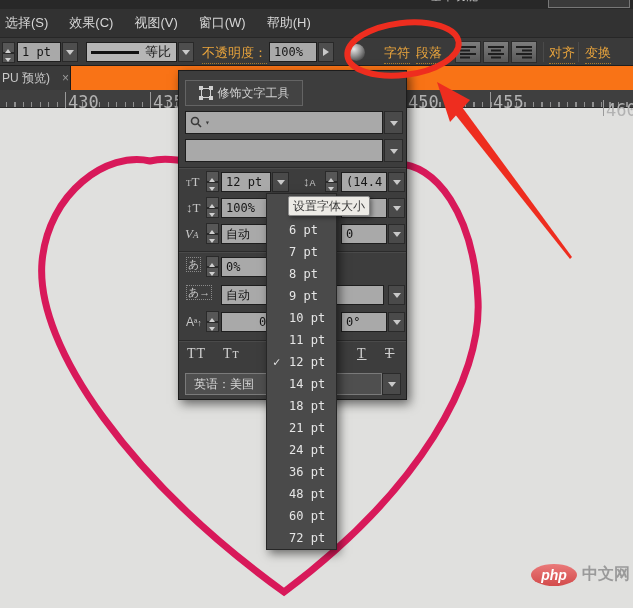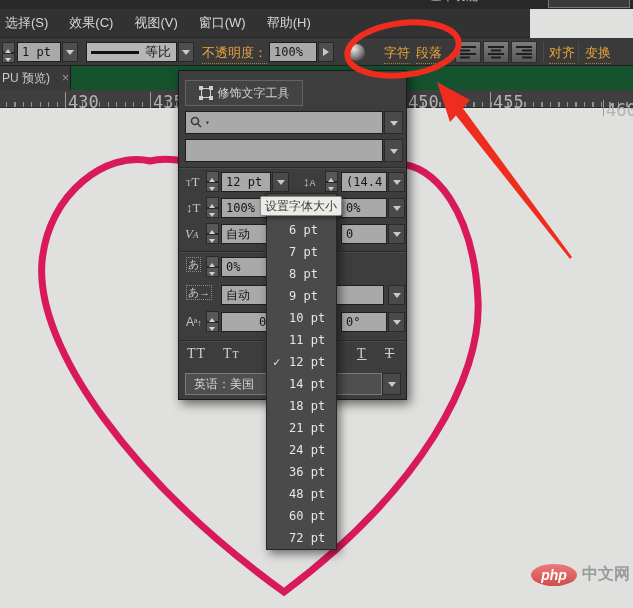--- a/index.html
+++ b/index.html
@@ -8,21 +8,21 @@
   .abs{position:absolute;box-sizing:border-box;}
 
   
   #top-strip{left:0;top:0;width:633px;height:9px;background:#282828;overflow:hidden;z-index:4;}
   #workspace-partial{position:absolute;left:430px;top:-12px;color:#c0c0c0;font-size:12px;}
   #workspace-caret{position:absolute;left:505px;top:-9px;color:#aaa;font-size:9px;}
   #search-partial{position:absolute;left:548px;top:-12px;width:80px;height:18px;
                   background:#3a3a3a;border:1px solid #777;}
 
   
-  #menubar{left:0;top:9px;width:530px;height:29px;background:#323232;display:flex;align-items:center;
+  #menubar{left:0;top:9px;width:633px;height:29px;background:#323232;display:flex;align-items:center;
            gap:21px;padding-left:5px;z-index:4;border-bottom:1px solid #272727;}
   .menu-item{color:#d6d6d6;font-size:13px;white-space:nowrap;cursor:default;}
 
   
   #controlbar{left:0;top:38px;width:633px;height:28px;background:#3a3a3a;z-index:4;
               border-bottom:1px solid #1f1f1f;}
   .field{background:#a9a9a9;border:1px solid #1e1e1e;color:#151515;
          font-family:"DejaVu Sans Mono",monospace;font-size:12px;display:flex;align-items:center;
          padding:0 4px;height:20px;box-sizing:border-box;overflow:hidden;white-space:nowrap;}
   .dd-btn{width:16px;height:20px;background:#4e4e4e;border:1px solid #292929;box-sizing:border-box;
@@ -34,21 +34,21 @@
   .spin.up::after{content:'';position:absolute;left:2px;top:3px;border:3px solid transparent;border-bottom:4px solid #d0d0d0;}
   .spin.down::after{content:'';position:absolute;left:2px;top:4px;border:3px solid transparent;border-top:4px solid #d0d0d0;}
   .orange-link{color:#e9a43c;font-size:13px;border-bottom:1px dotted #a87b2c;padding-bottom:1px;white-space:nowrap;cursor:pointer;}
   .vdiv{width:1px;height:20px;background:#2c2c2c;border-right:1px solid #4a4a4a;}
   .align-btn{width:26px;height:22px;background:linear-gradient(#7d7d7d,#585858);
              border:1px solid #2c2c2c;display:flex;align-items:center;justify-content:center;}
   #sphere-icon{width:17px;height:17px;border-radius:50%;
                background:radial-gradient(circle at 35% 30%,#e8e8e8,#9a9a9a 40%,#3c3c3c 85%);}
 
   
-  #tabbar{left:0;top:66px;width:633px;height:24px;background:#14532d;z-index:4;}
+  #tabbar{left:0;top:66px;width:633px;height:24px;background:#f97316;z-index:4;}
   #doc-tab{position:absolute;left:0;top:0;width:71px;height:24px;background:#3a3a3a;
            border-right:1px solid #191919;display:flex;align-items:center;padding-left:2px;box-sizing:border-box;}
   #doc-tab-label{color:#c9c9c9;font-size:12px;}
   #tab-close{color:#9a9a9a;font-size:12px;margin-left:12px;cursor:pointer;}
   #panel-flyout-icon{position:absolute;left:388px;top:4px;width:15px;height:12px;z-index:6;}
   #panel-flyout-icon i{display:block;height:2px;background:#b5b5b5;margin:2px 0 0 2px;width:11px;}
   #panel-flyout-icon i:first-child{width:7px;margin-left:6px;}
 
   
   #ruler{left:0;top:90px;width:633px;height:18px;background:#3f3f3f;border-bottom:1px solid #2a2a2a;z-index:4;
@@ -82,21 +82,21 @@
   #language-dd{left:203px;top:302px;height:22px;}
 
   
   #size-menu{left:266px;top:193px;width:71px;height:357px;background:#4a4a4a;border:1px solid #272727;
              box-shadow:3px 4px 9px rgba(0,0,0,.5);z-index:7;padding-top:25px;}
   .size-item{position:relative;height:22px;line-height:22px;color:#e6e6e6;font-size:12px;
              font-family:"DejaVu Sans Mono",monospace;padding-left:22px;cursor:pointer;}
   .size-item .check{position:absolute;left:6px;top:0;font-size:12px;}
 
   
-  #tooltip{left:260px;top:196px;width:82px;height:20px;background:#edebe6;border:1px solid #8c8c8c;
+  #tooltip{left:288px;top:196px;width:82px;height:20px;background:#edebe6;border:1px solid #8c8c8c;
            border-radius:2px;box-shadow:2px 2px 4px rgba(0,0,0,.4);color:#3a3a3a;font-size:12px;
            display:flex;align-items:center;justify-content:center;z-index:8;white-space:nowrap;}
 
   
   #watermark{left:531px;top:564px;display:flex;align-items:flex-start;gap:5px;z-index:2;}
   #php-ellipse{width:46px;height:22px;border-radius:50%;background:linear-gradient(#ea7a7a,#d34b4b);
                display:flex;align-items:center;justify-content:center;color:#fff;
                font-style:italic;font-weight:bold;font-size:14px;}
   #wm-text{color:#9a9a9a;font-weight:bold;font-size:16px;}
 </style>

